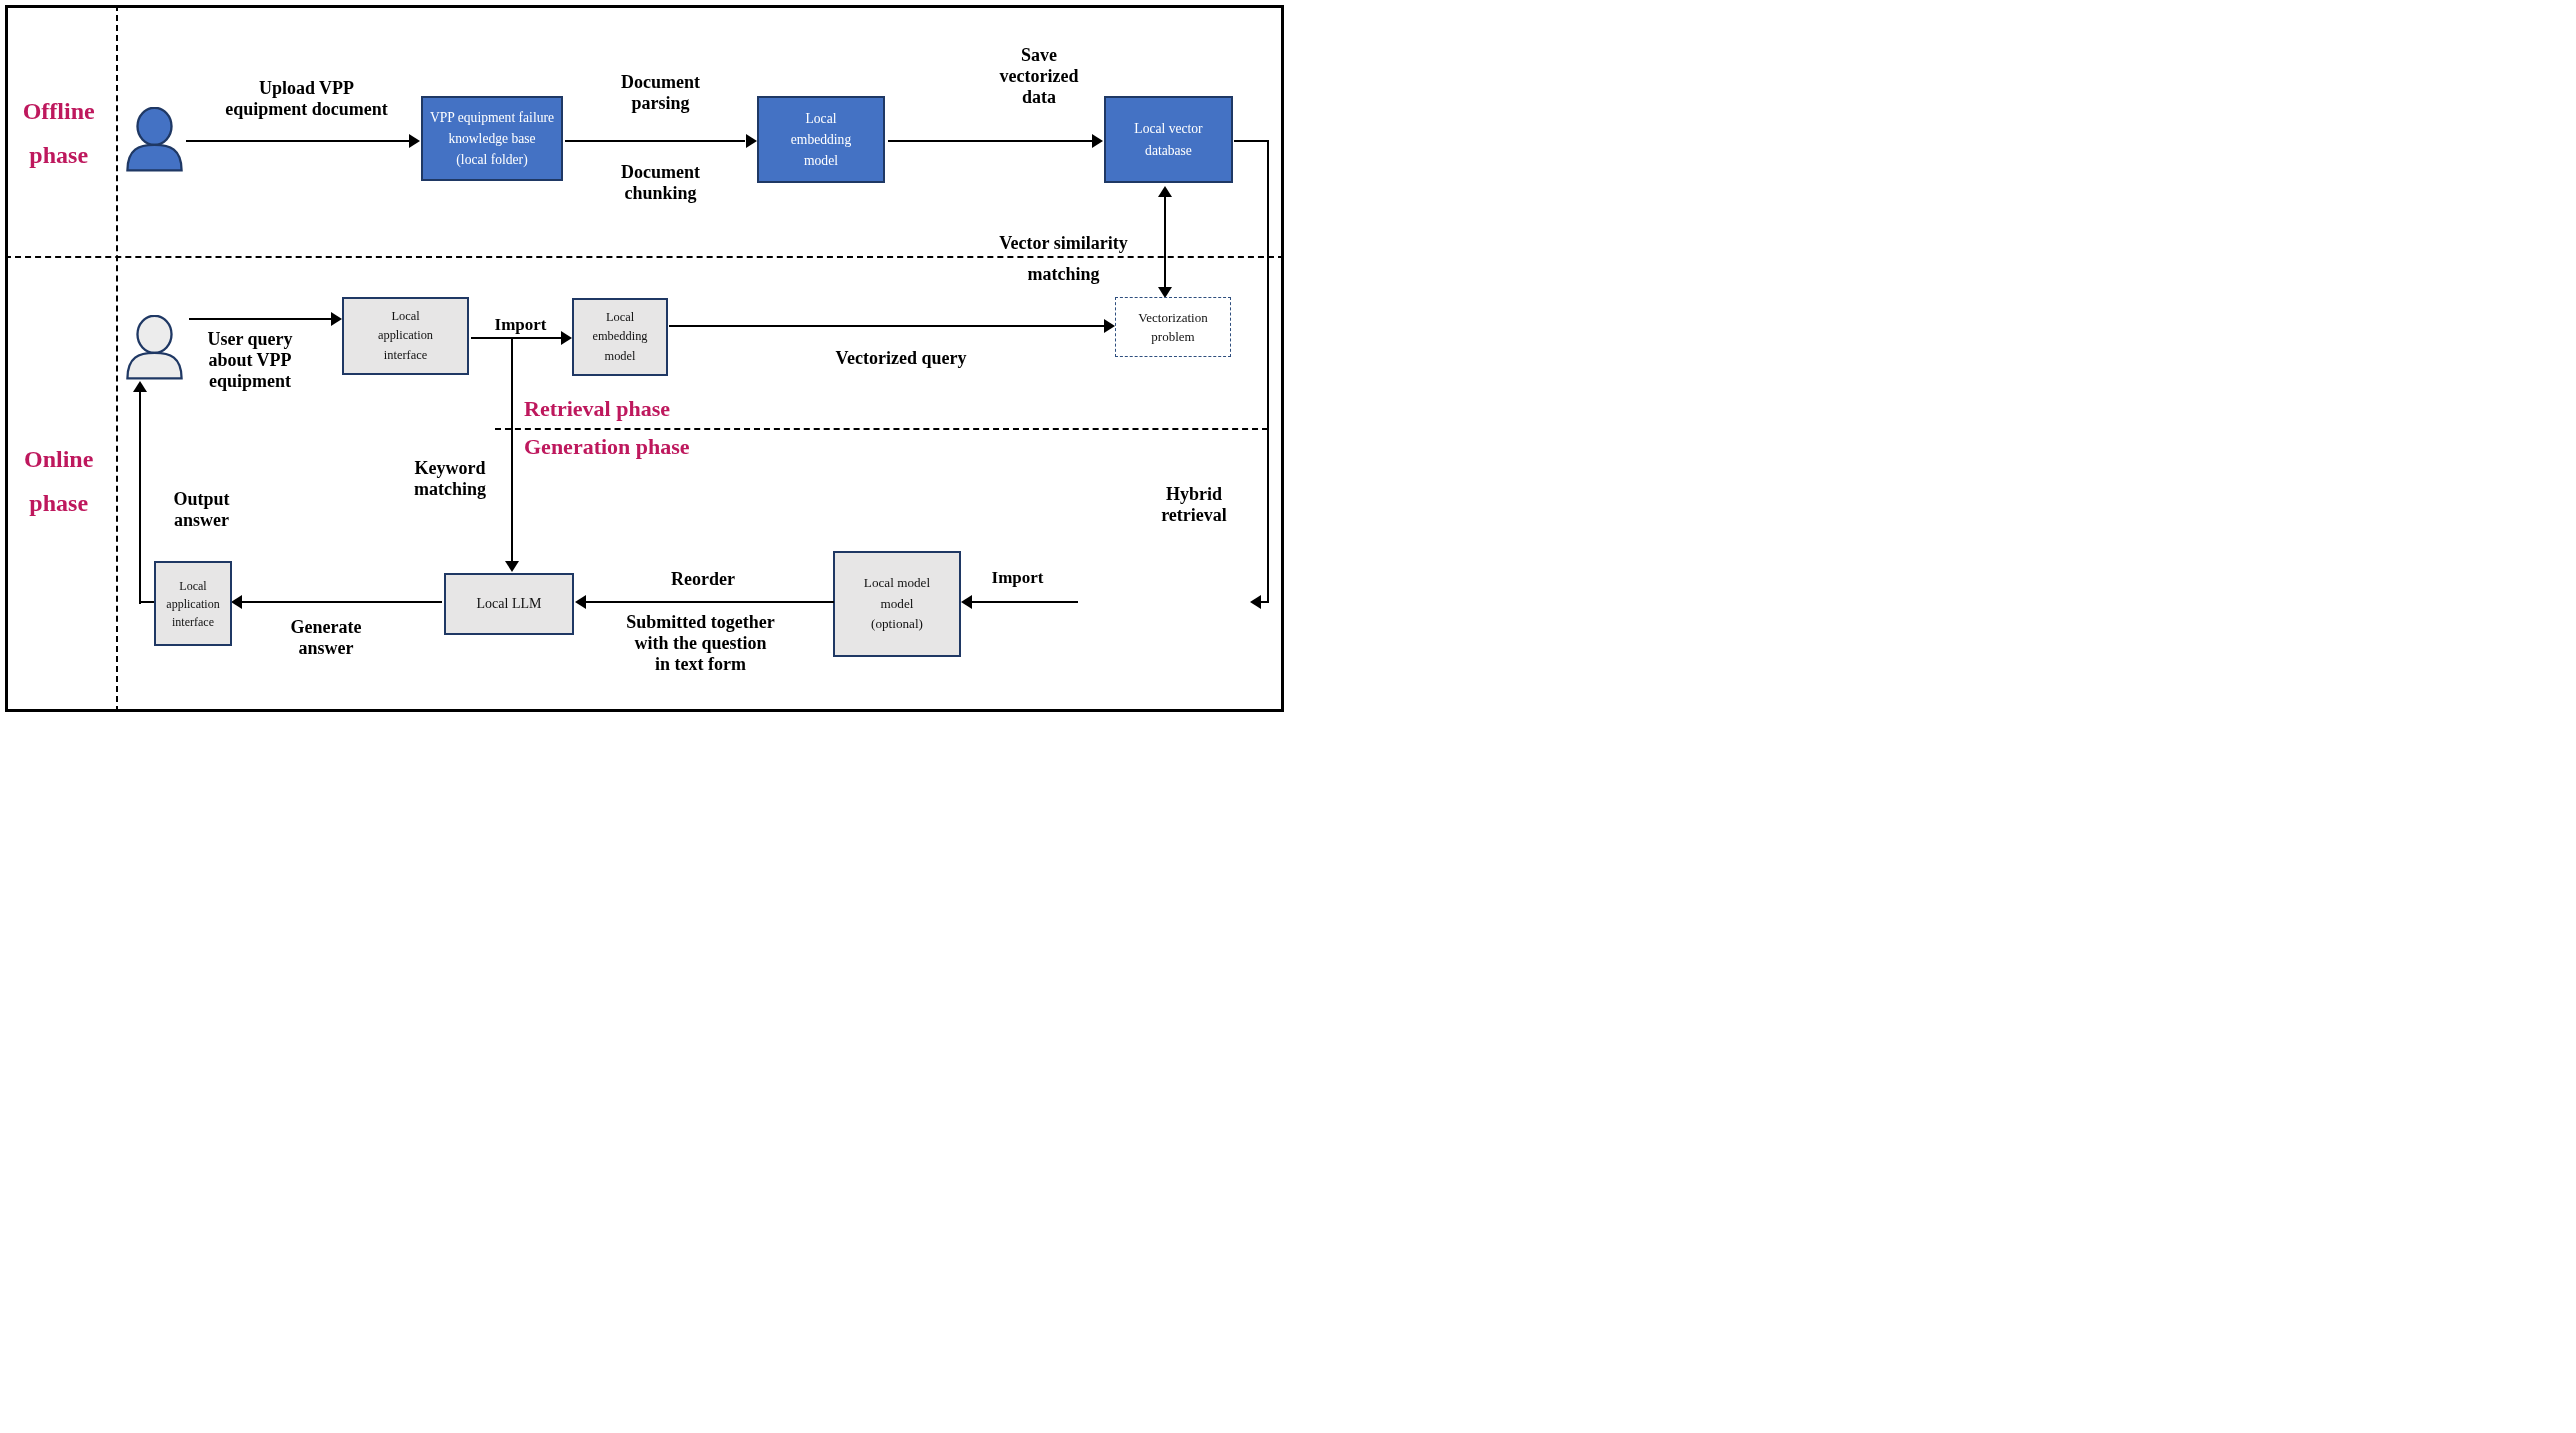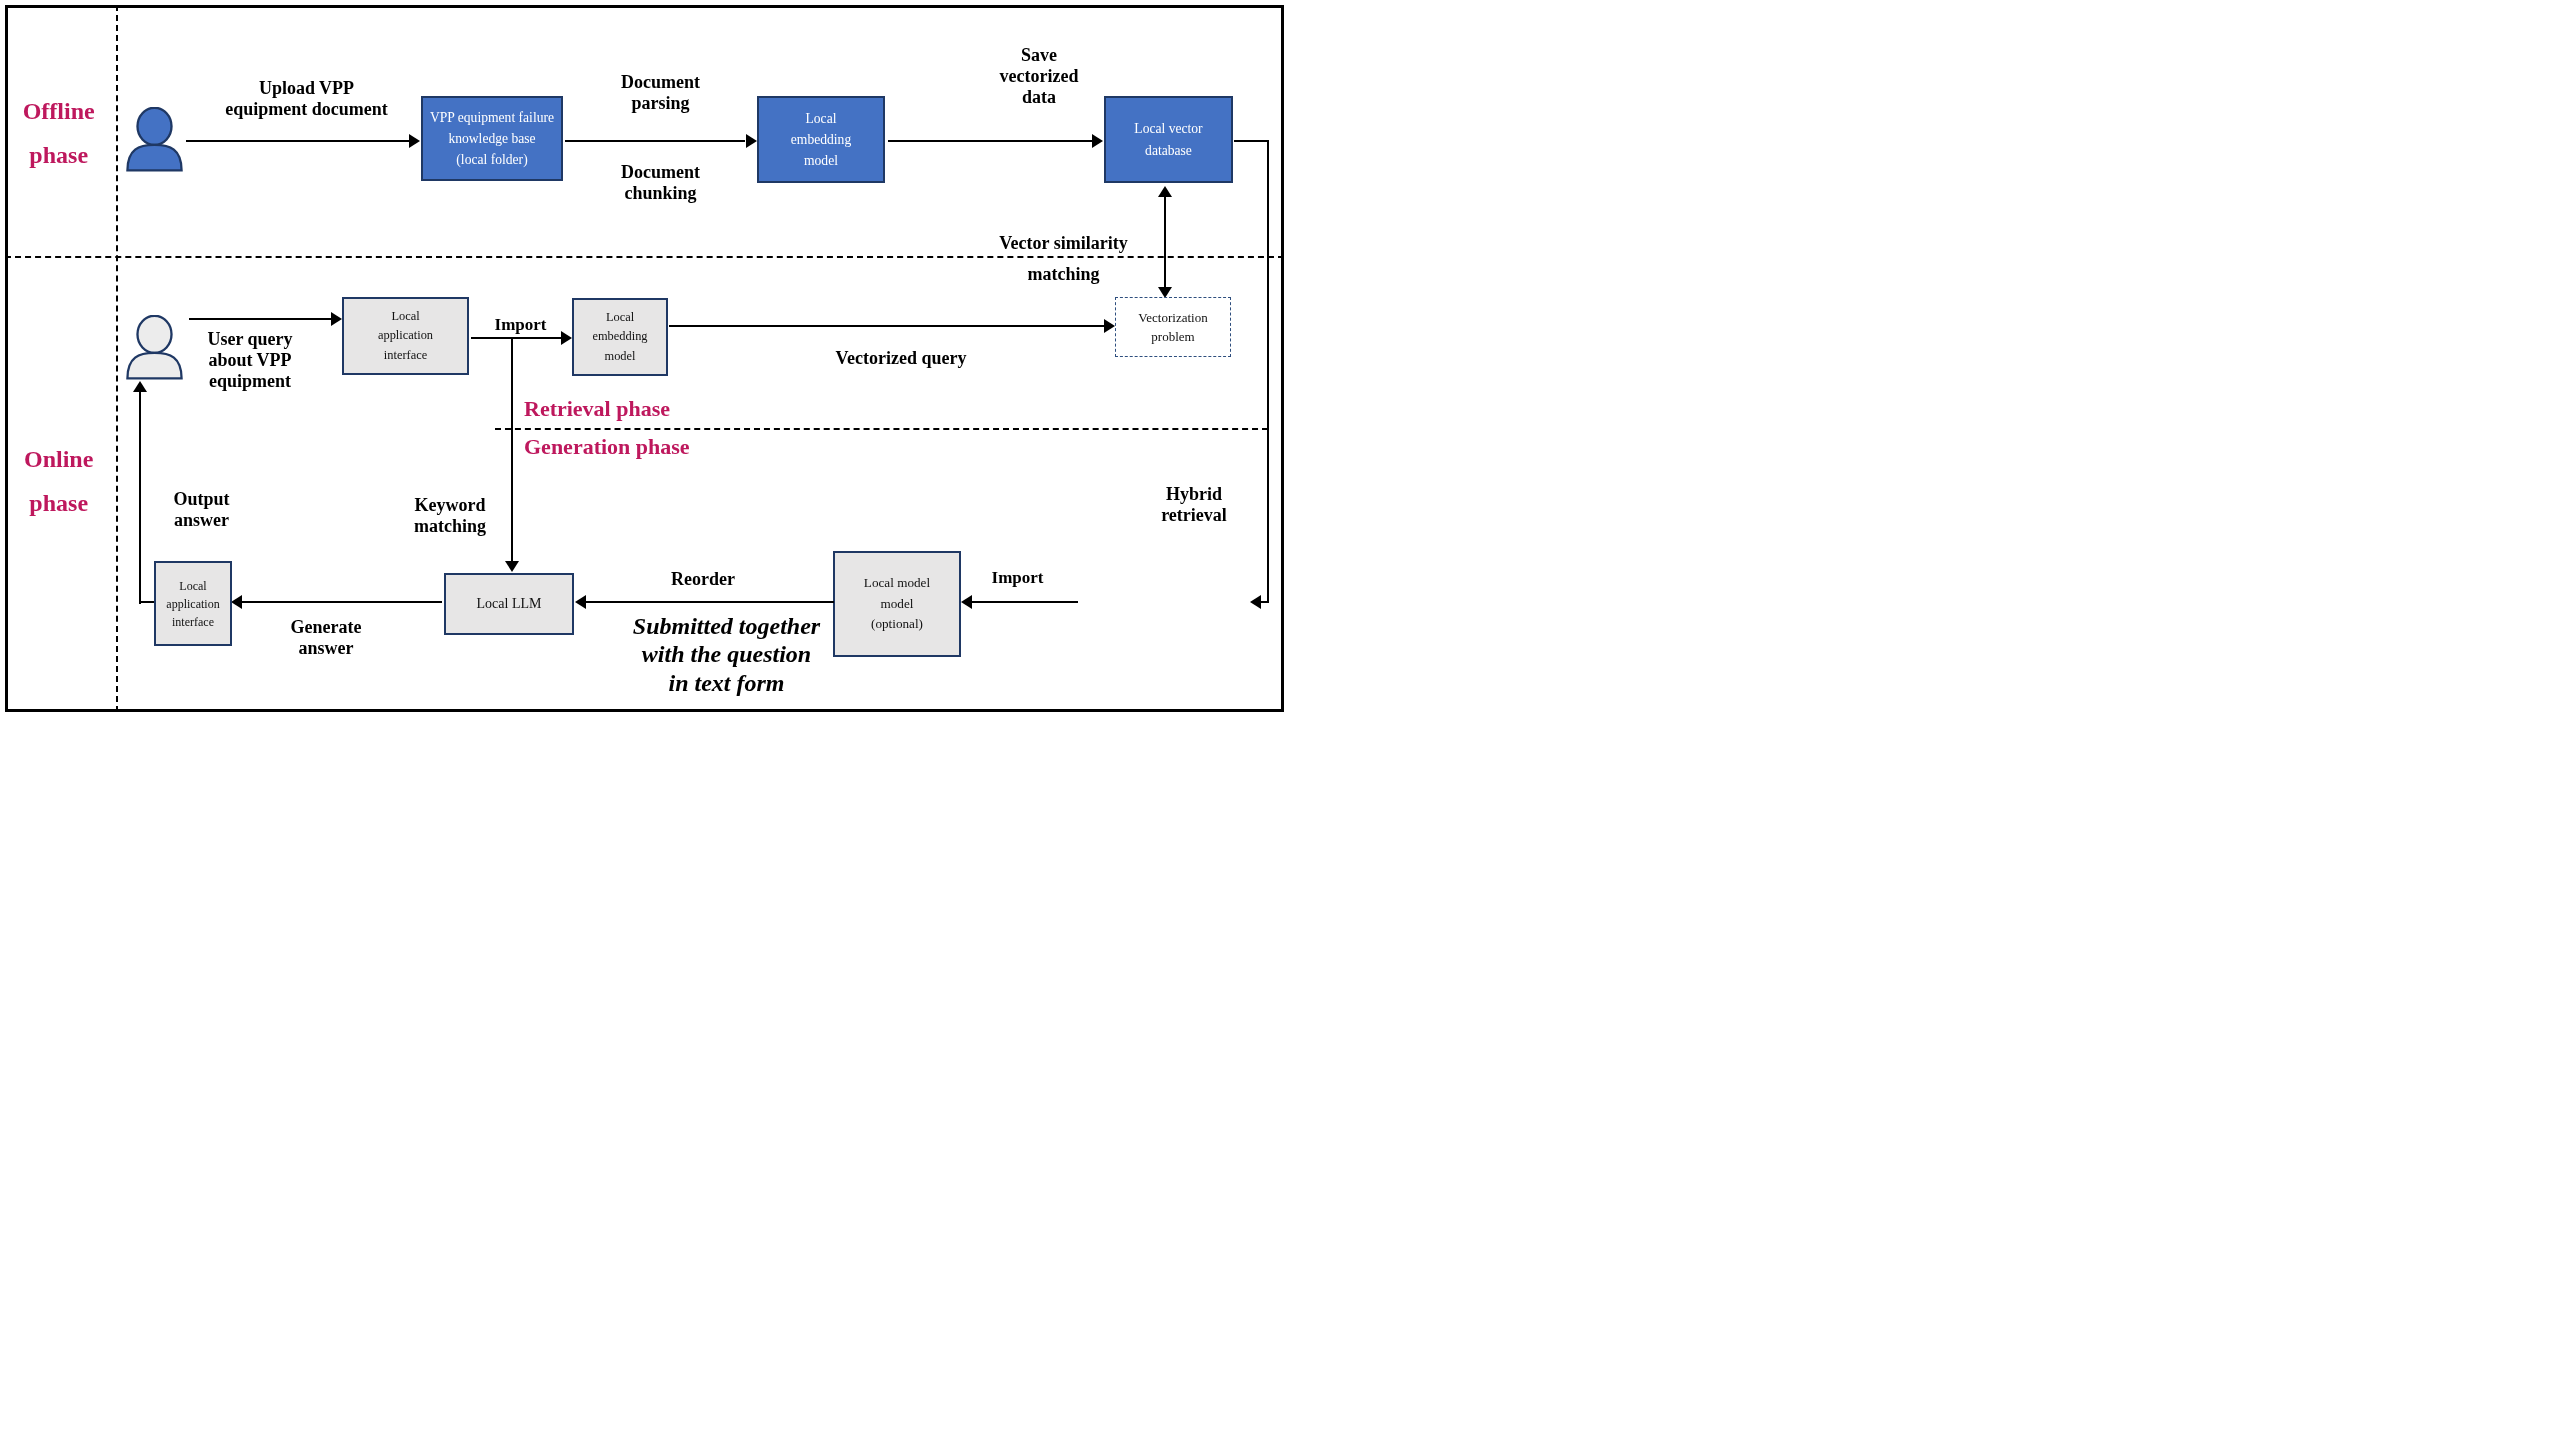--- a/index.html
+++ b/index.html
@@ -143,40 +143,40 @@
     <div>problem</div>
   </div>
 
   <div class="lbl" style="left:1130px;top:484px;width:128px;font-size:18px;">
     <div>Hybrid</div>
     <div>retrieval</div>
   </div>
 
   <div class="vline" style="left:511px;top:337px;height:224px;"></div>
   <div class="ah ah-d" style="left:505px;top:561px;"></div>
-  <div class="lbl" style="left:392px;top:458px;width:116px;font-size:18px;margin-top:37px;">
+  <div class="lbl" style="left:392px;top:458px;width:116px;font-size:18px;">
     <div>Keyword</div>
     <div>matching</div>
   </div>
 
 
   <div class="hline" style="left:972px;top:601px;width:106px;"></div>
   <div class="ah ah-l" style="left:961px;top:595px;"></div>
   <div class="lbl" style="left:975px;top:568px;width:85px;font-size:17px;">Import</div>
 
   <div class="box box-gray" style="left:833px;top:551px;width:128px;height:106px;font-size:13.2px;line-height:1.55;">
     <div>Local model</div>
     <div>model</div>
     <div>(optional)</div>
   </div>
 
   <div class="hline" style="left:586px;top:601px;width:248px;"></div>
   <div class="ah ah-l" style="left:575px;top:595px;"></div>
   <div class="lbl" style="left:645px;top:569px;width:116px;font-size:18px;">Reorder</div>
-  <div class="lbl" style="left:618px;top:612px;width:217px;font-size:24px;font-style:italic;">
+  <div class="lbl" style="left:592px;top:612px;width:217px;font-size:18px;">
     <div>Submitted together</div>
     <div>with the question</div>
     <div>in text form</div>
   </div>
 
   <div class="box box-gray" style="left:444px;top:573px;width:130px;height:62px;font-size:14px;">
     <div>Local LLM</div>
   </div>
 
   <div class="hline" style="left:242px;top:601px;width:200px;"></div>

